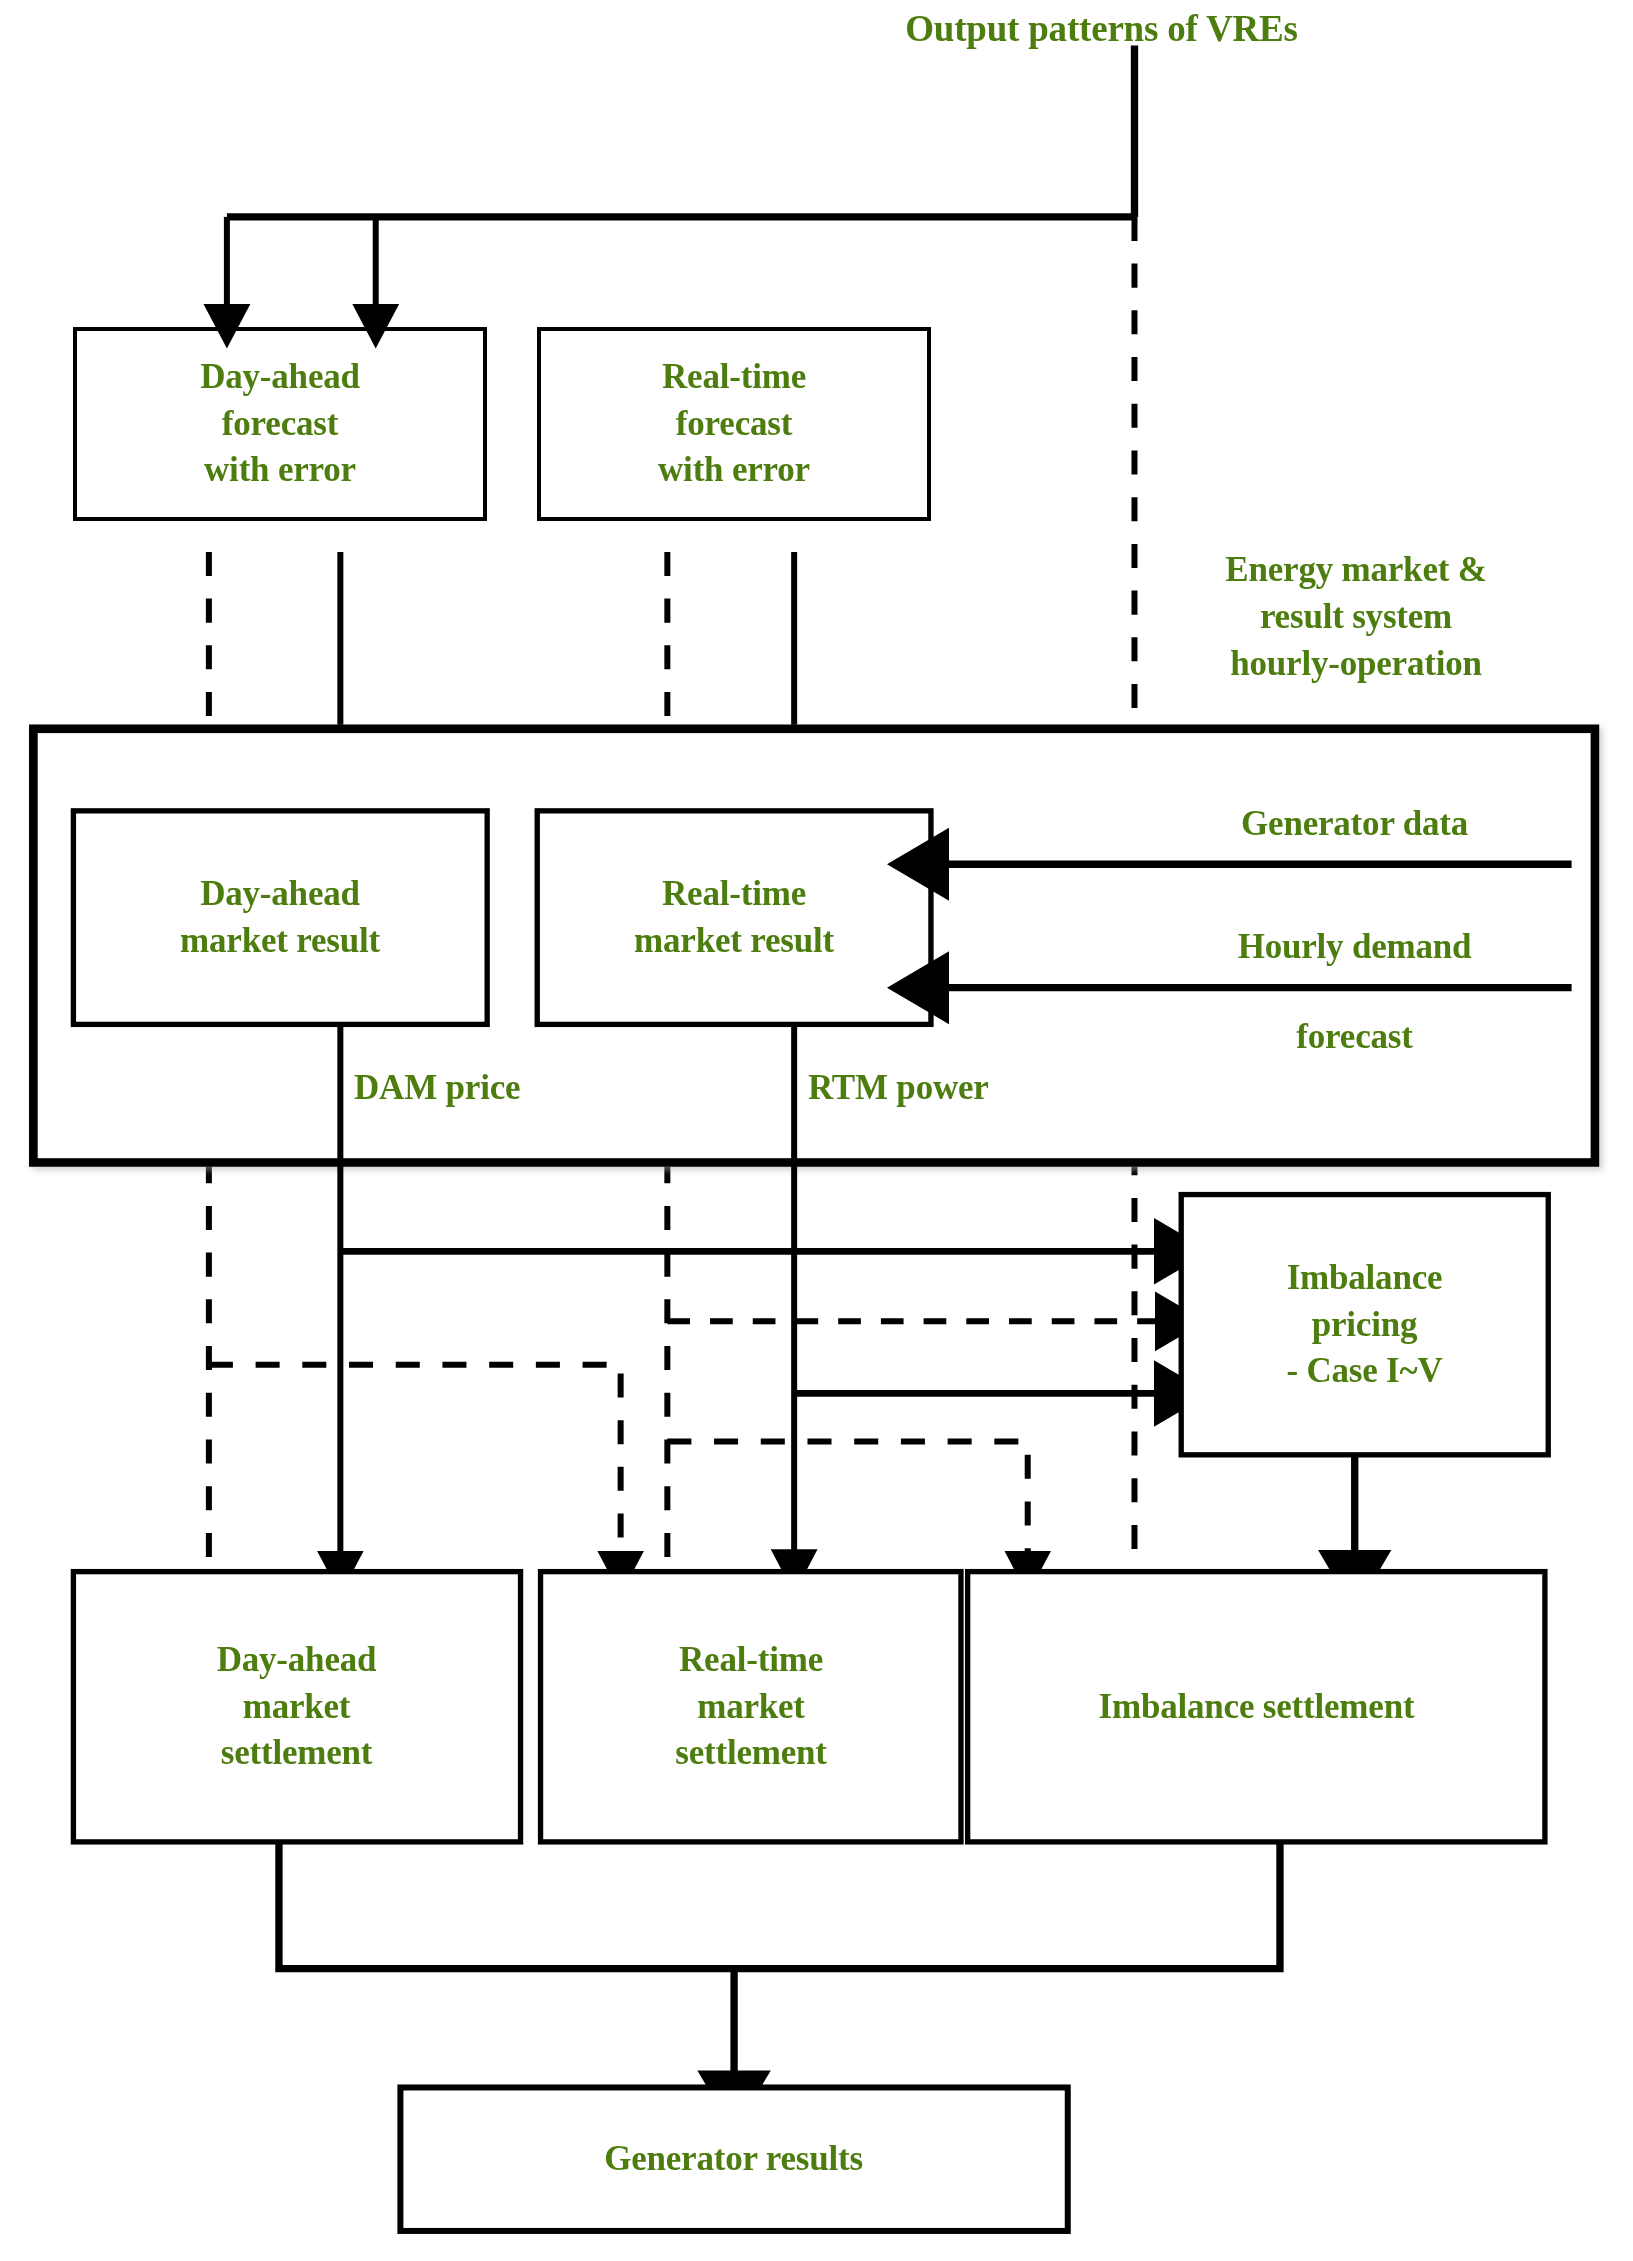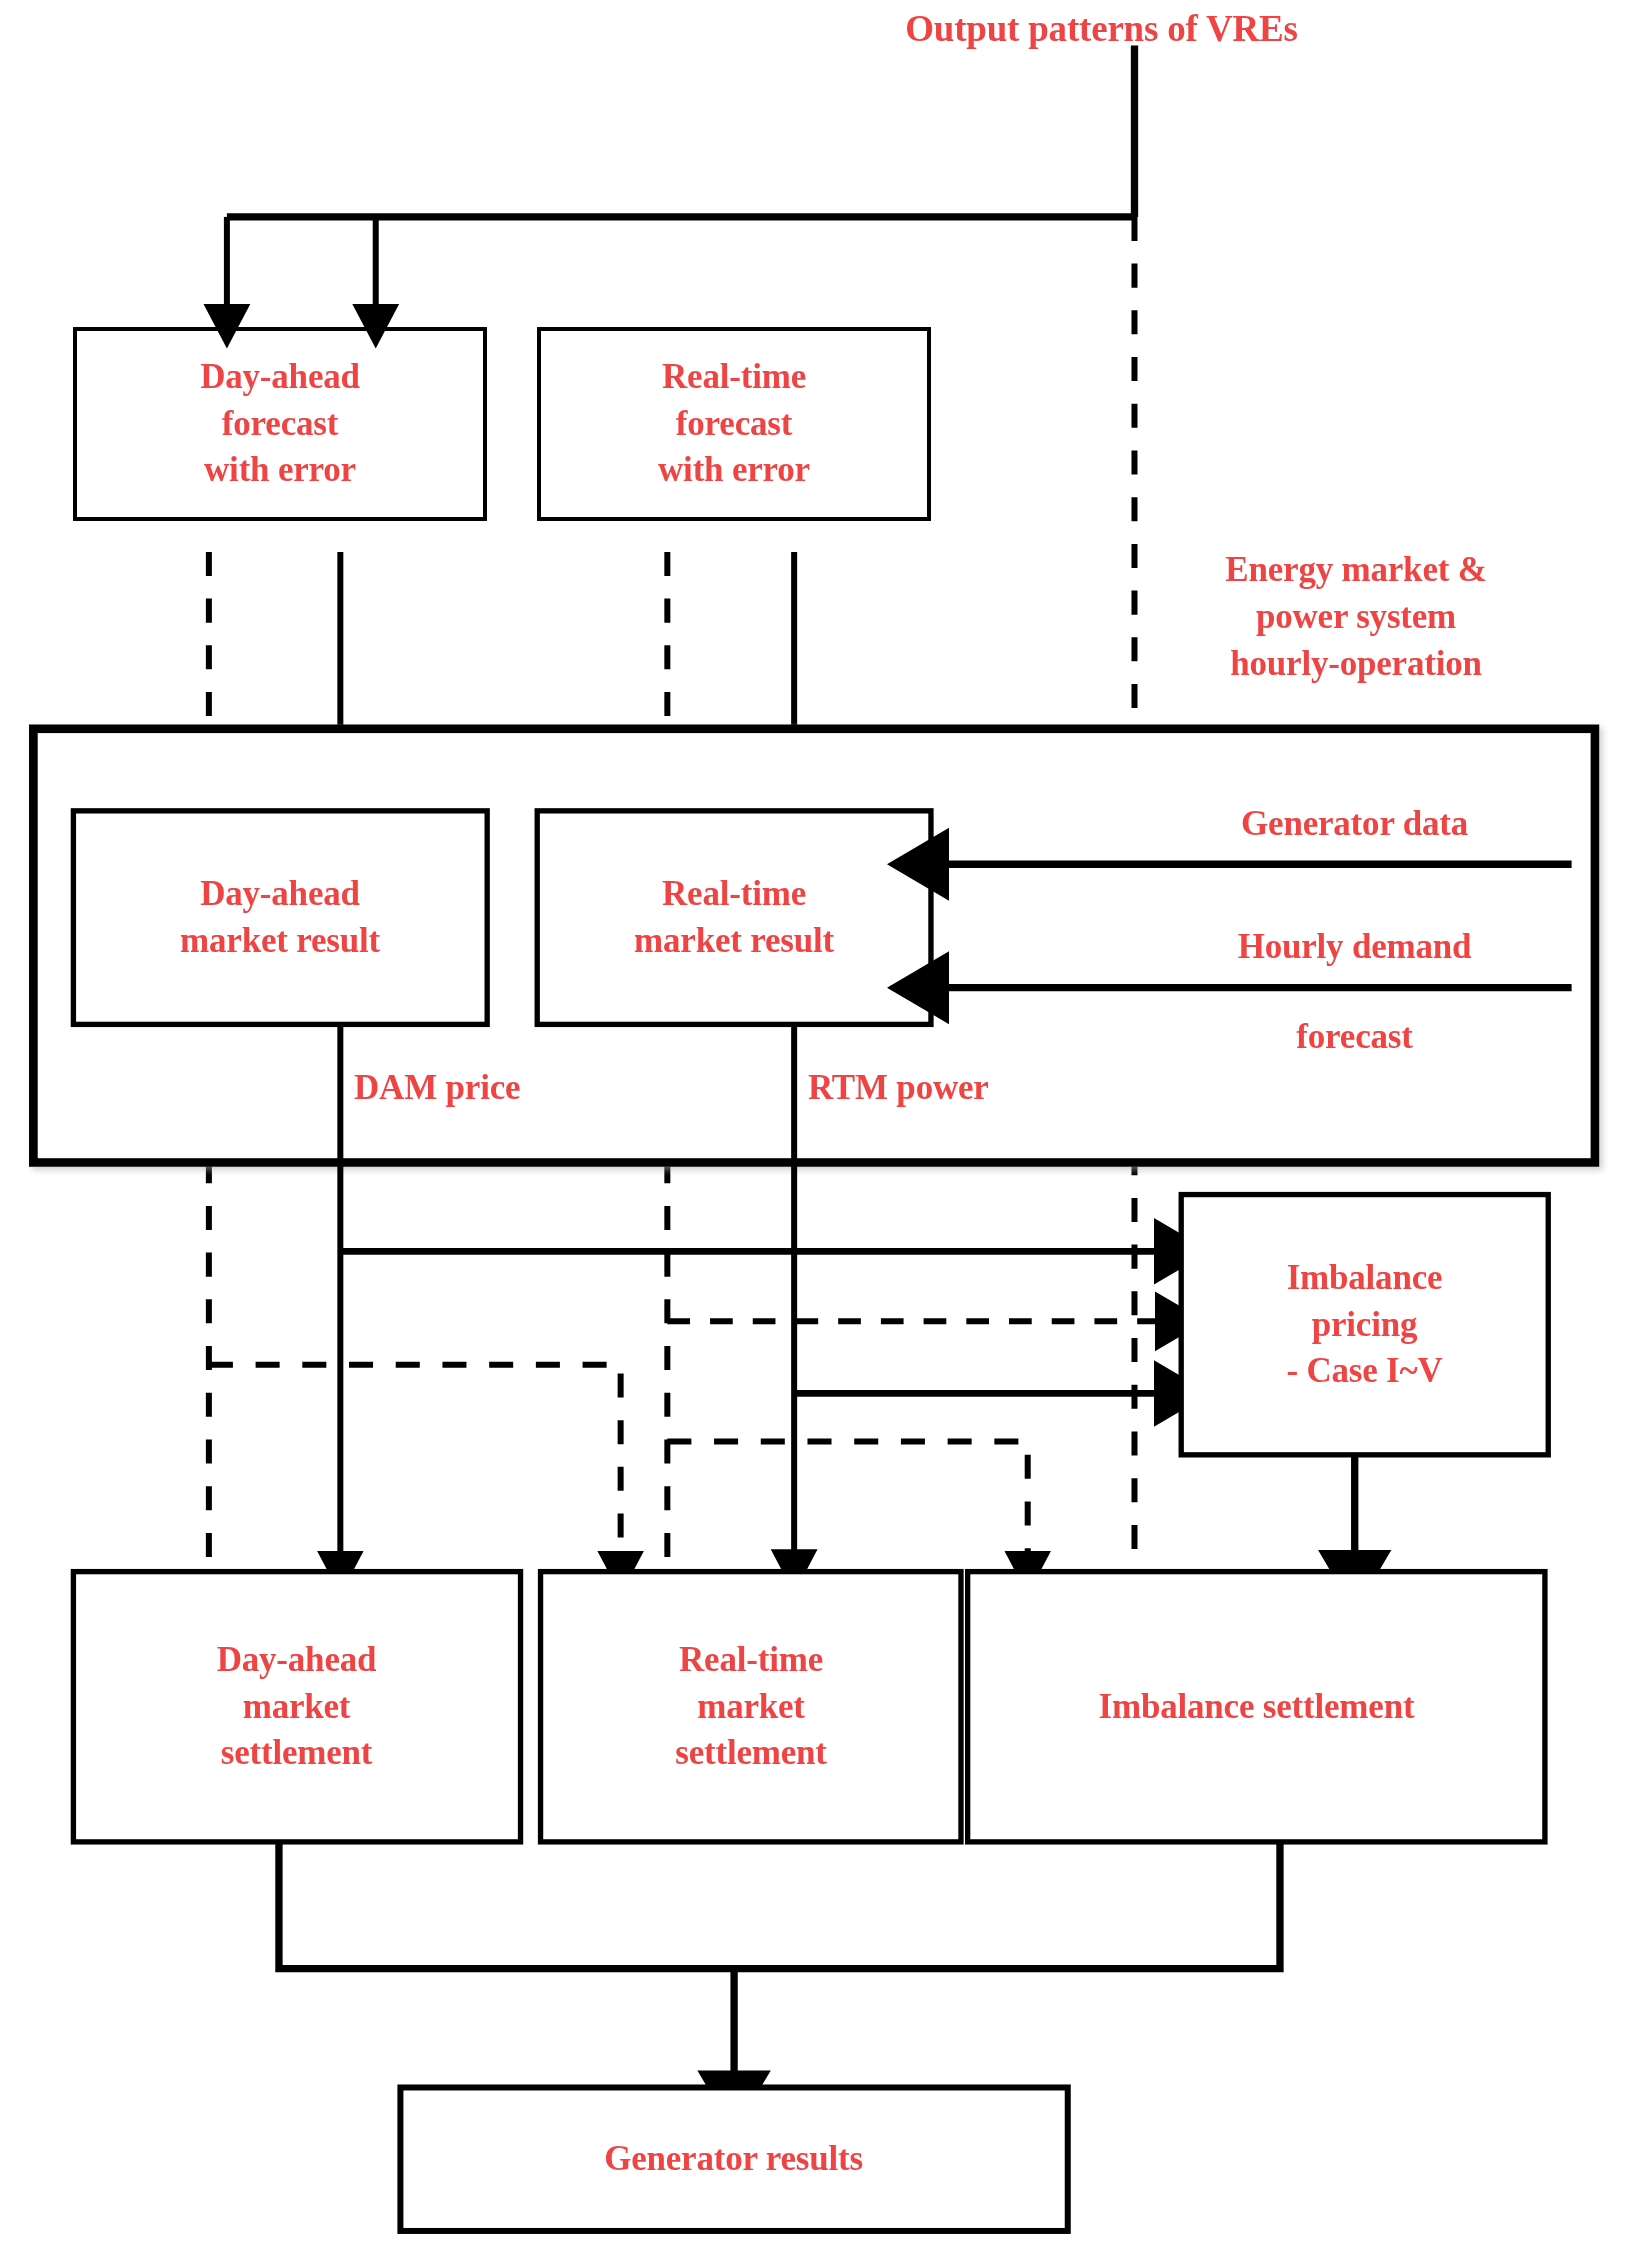--- a/index.html
+++ b/index.html
@@ -1,20 +1,20 @@
 <!DOCTYPE html>
 <html style="font-size:10.7px"><head>
 <meta charset="utf-8">
 <style>
   html,body{margin:0;padding:0;background:#ffffff;}
   body{width:1633px;height:2261px;overflow:hidden;
        font-family:"Liberation Serif","DejaVu Serif",serif;}
   #diagram{position:relative;width:1633px;height:2261px;background:#fff;}
   #diagram svg{position:absolute;left:0;top:0;width:1633px;height:2261px;}
-  .lbl{position:absolute;font-weight:bold;color:#ef4444;text-align:center;
+  .lbl{position:absolute;font-weight:bold;color:#4d7c0f;text-align:center;
        line-height:1.34;letter-spacing:-0.2px;}
   .box-lbl{font-size:35px;}
   .title-lbl{font-size:37px;}
   .side-lbl{font-size:35px;}
   .price-lbl{font-size:35px;}
   .ctr{display:flex;align-items:center;justify-content:center;}
 </style>
 </head>
 <body>
 
@@ -100,21 +100,21 @@
     <span>with error</span>
   </div>
 
   <div style="position:absolute;left:73px;top:327px;width:414px;height:194px;
               border:4.7px solid #000;box-sizing:border-box;pointer-events:none;"></div>
   <div style="position:absolute;left:537px;top:327px;width:394px;height:194px;
               border:4.7px solid #000;box-sizing:border-box;pointer-events:none;"></div>
 
   <div class="lbl side-lbl" style="left:1129px;top:547px;width:454px;text-align:center;">
     <div>Energy market &amp;</div>
-    <div>power system</div>
+    <div>result system</div>
     <div>hourly-operation</div>
   </div>
 
   <div class="lbl box-lbl ctr" style="left:73px;top:811px;width:414px;height:214px;flex-direction:column;">
     <span>Day-ahead</span>
     <span>market result</span>
   </div>
 
   <div class="lbl box-lbl ctr" style="left:537px;top:811px;width:394px;height:214px;flex-direction:column;">
     <span>Real-time</span>

